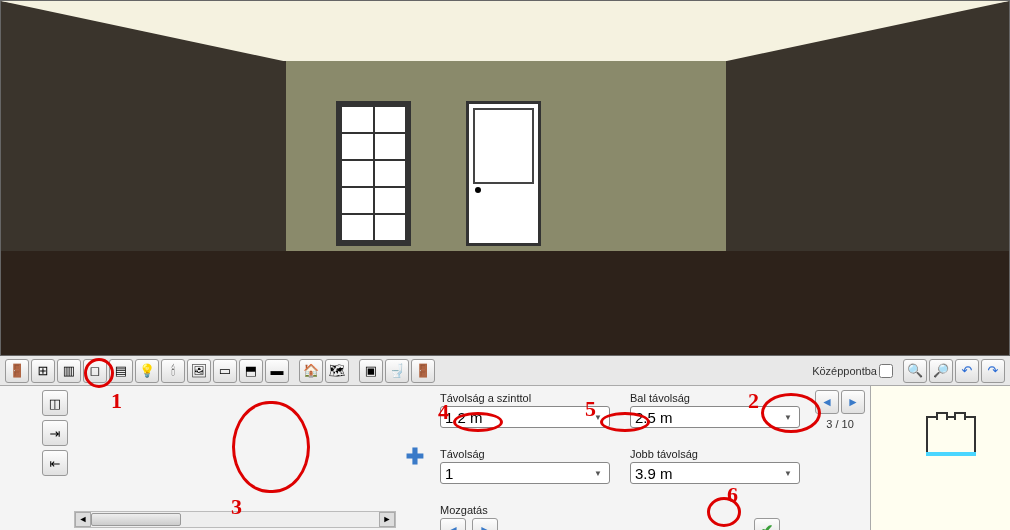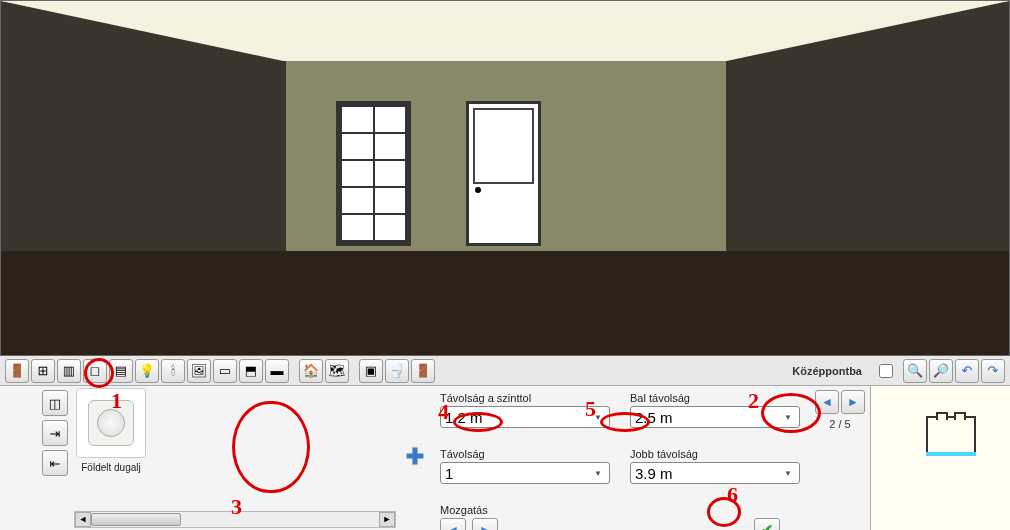--- a/index.html
+++ b/index.html
@@ -18,21 +18,21 @@
   .door1-inner div { background: #fff; }
   .door2 { top: 100px; left: 465px; width: 75px; height: 145px; }
   .door2-inner { height: 55%; margin-top: 4px; margin-left: 4px; margin-right: 4px; background: #fff; border: 2px solid #444; }
   .knob { position: absolute; left: 6px; top: 60%; width: 6px; height: 6px; background: #000; border-radius: 50%; }
   
   
   .toolbar-row { display: flex; align-items: center; padding: 3px 5px; background: #e8e8e8; border-bottom: 1px solid #aaa; height: 30px; gap: 2px; }
   .tb-btn { width: 24px; height: 24px; background: linear-gradient(#fdfdfd,#e0e0e0); border: 1px solid #999; border-radius: 3px; display: flex; align-items: center; justify-content: center; cursor: pointer; font-size: 13px; }
   .tb-sep { width: 6px; }
   .tb-spacer { flex: 1; }
-  .center-label { font-size: 11px; color: #333; margin-right: 15px; font-weight: bold; }
+  .center-label { font-size: 11px; color: #333; margin-right: 0; }
   .center-check { width: 14px; height: 14px; }
   
   
   .lower { display: flex; height: 144px; background: #f4f4f4; }
   .left-btns { width: 30px; padding: 4px 2px; display: flex; flex-direction: column; gap: 4px; align-items: center; margin-left:40px; }
   .left-btns .tb-btn { width: 26px; height: 26px; }
   
   .catalog { width: 330px; padding: 2px 4px; position: relative; }
   .items { display: flex; gap: 8px; height: 120px; overflow: hidden; }
   .item { width: 74px; text-align: center; cursor: pointer; }
@@ -145,26 +145,20 @@
 <div class="lower">
 
   <div class="left-btns">
     <button class="tb-btn">◫</button>
     <button class="tb-btn">⇥</button>
     <button class="tb-btn">⇤</button>
   </div>
 
   <div class="catalog">
     <div class="items">
-      <div class="item">
-        <div class="item-img">
-            <div class="outlet"></div>
-          </div>
-        <div class="item-label">Földelt dugalj</div>
-      </div>
     </div>
     <div class="scrollbar">
       <div class="sb-arrow">◄</div>
       <div class="sb-track">
           <div class="sb-thumb"></div>
         </div>
       <div class="sb-arrow">►</div>
     </div>
   </div>
 
@@ -211,21 +205,21 @@
       </div>
       <button class="ok-btn">✔</button>
     </div>
   </div>
 
   <div class="wallnav">
     <div class="wallnav-btns">
       <button class="nav-btn">◄</button>
       <button class="nav-btn">►</button>
     </div>
-    <div class="wall-count">2 / 5</div>
+    <div class="wall-count">3 / 10</div>
   </div>
 
   <div class="minimap">
     <div class="plan">
       <div class="plan-hl"></div>
     </div>
   </div>
 </div>
 
 <div class="anno" style="top:358px; left:84px; width:30px; height:30px;"></div>

